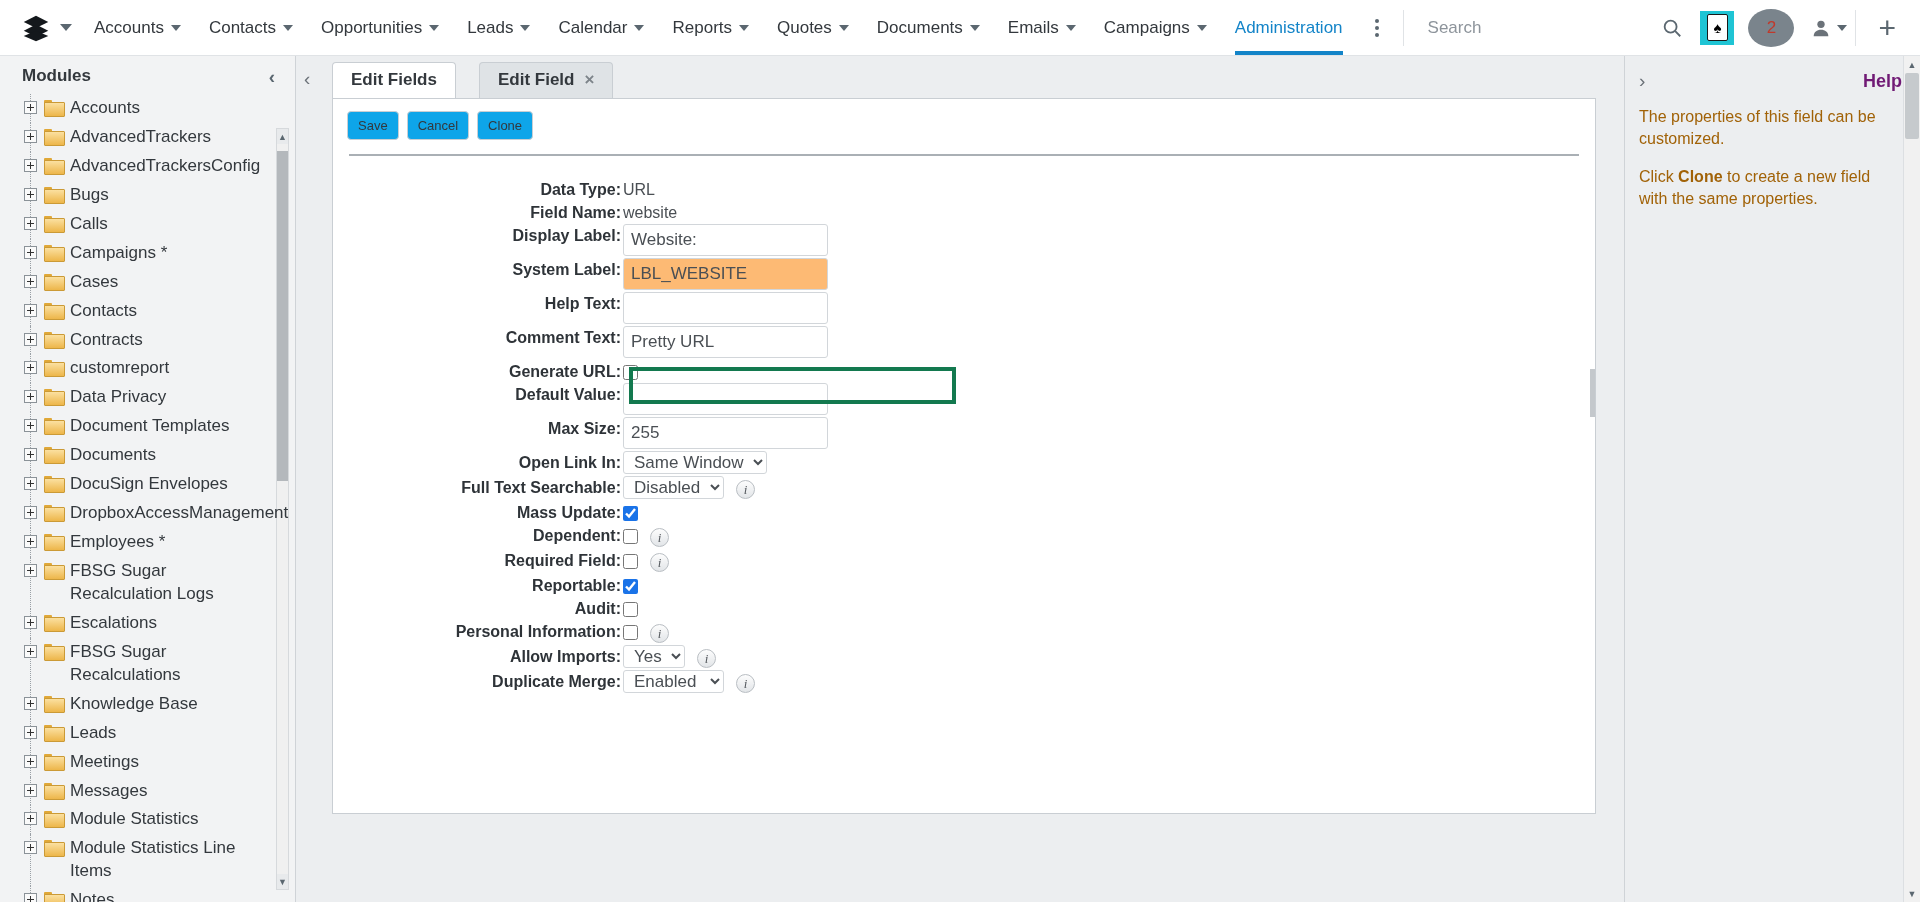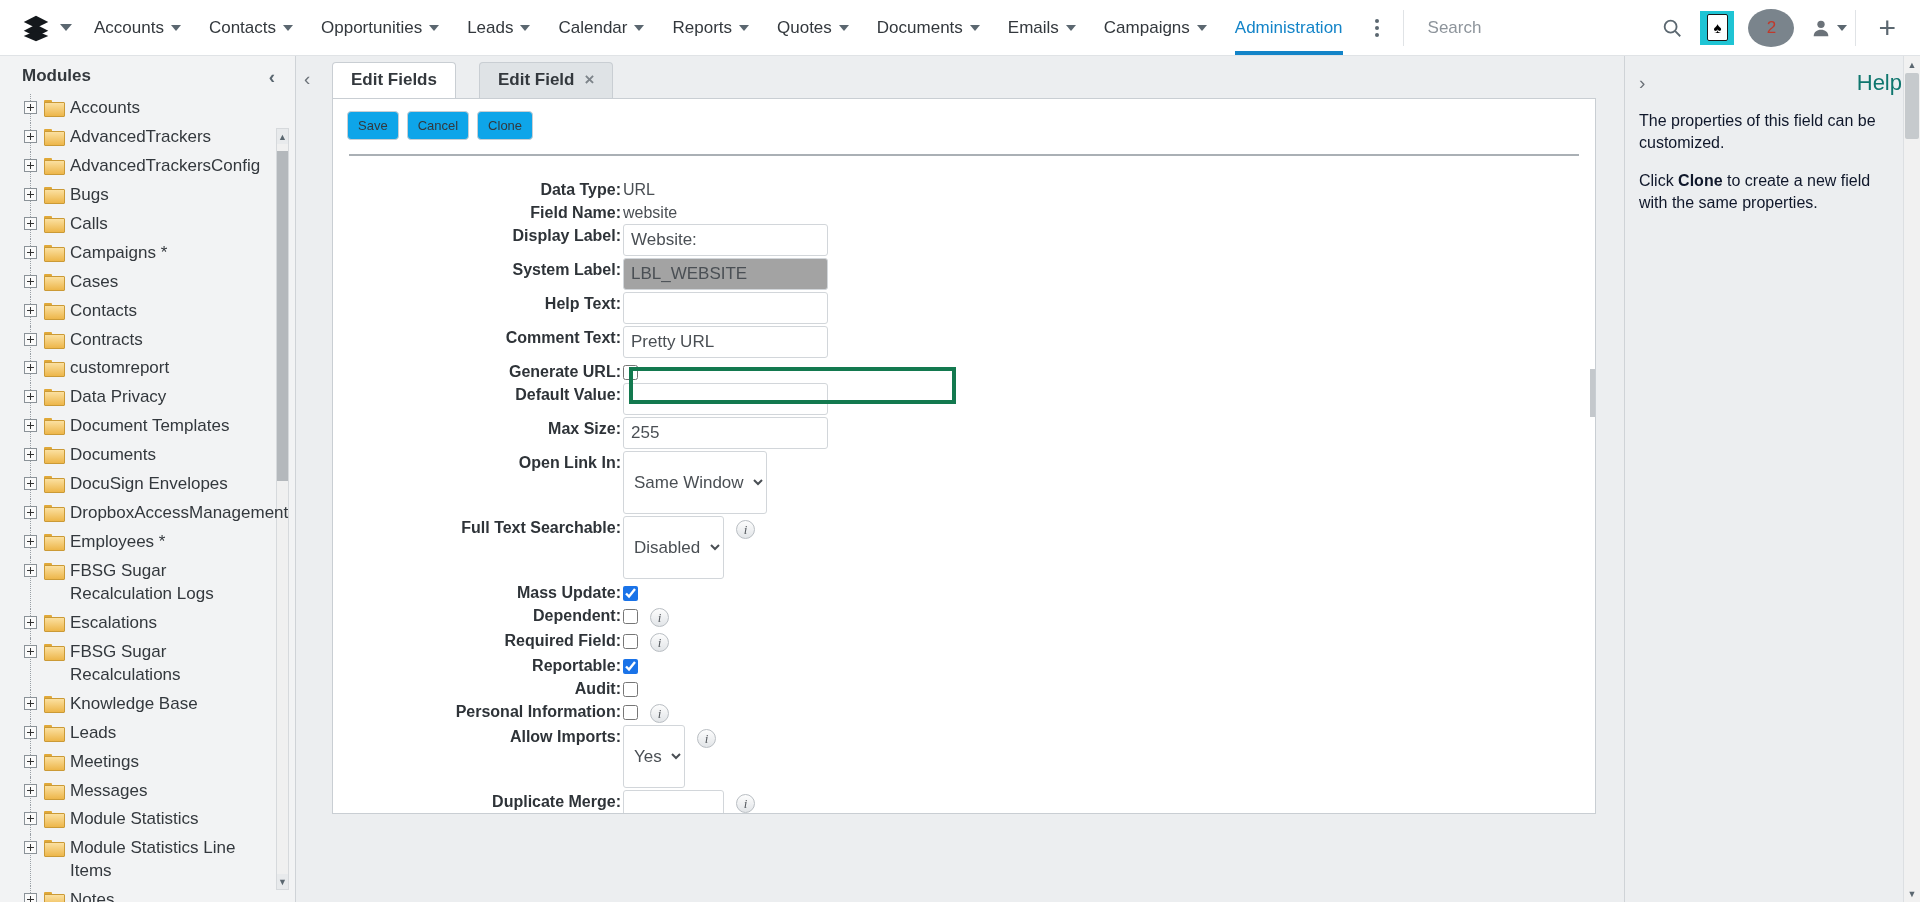--- a/index.html
+++ b/index.html
@@ -283,25 +283,25 @@
     width: 205px;
     border: 1px solid #d2d6da;
     border-radius: 3px;
     padding: 5px 7px;
     font-size: 17px;
     color: #4a4f54;
     font-family: "Liberation Sans", sans-serif;
     background: #fff;
     outline: none;
   }
-  .finput.readonly { background: #a3a3a3; }
+  .finput.readonly { background: #fdba74; }
   .fselect {
     border: 1px solid #d2d6da;
     border-radius: 3px;
-    padding: 20px 6px;
+    padding: 0 6px;
     font-size: 17px;
     color: #4a4f54;
     font-family: "Liberation Sans", sans-serif;
     background: #fff;
     outline: none;
   }
   .cb {
     width: 15px; height: 15px;
     margin: 5px 0 0 0;
     accent-color: #1a73e8;
@@ -338,22 +338,22 @@
     background: #eceef0;
     border-left: 1px solid #cfd3d7;
     padding: 14px 18px 0 14px;
     position: relative;
   }
   .help-head {
     display: flex; align-items: center; justify-content: space-between;
     margin-bottom: 14px;
   }
   .help-expand { font-size: 19px; color: #6b7178; cursor: pointer; }
-  .help-title { font-size: 22px; font-weight: normal; color: #0f766e; }
-  .help-p { font-size: 16px; color: #0f172a; line-height: 1.38; margin: 0 15px 16px 0; }
+  .help-title { font-size: 18px; font-weight: bold; color: #701a75; }
+  .help-p { font-size: 16px; color: #a16207; line-height: 1.38; margin: 0 15px 16px 0; }
   .help-p b { font-weight: bold; }
 
   
   .outerscroll {
     position: absolute; right: 0; top: 0; bottom: 0;
     width: 17px; background: #f1f1f1;
     border-left: 1px solid #dcdfe2;
   }
   .os-arrow {
     height: 17px; display:flex; align-items:center; justify-content:center;

